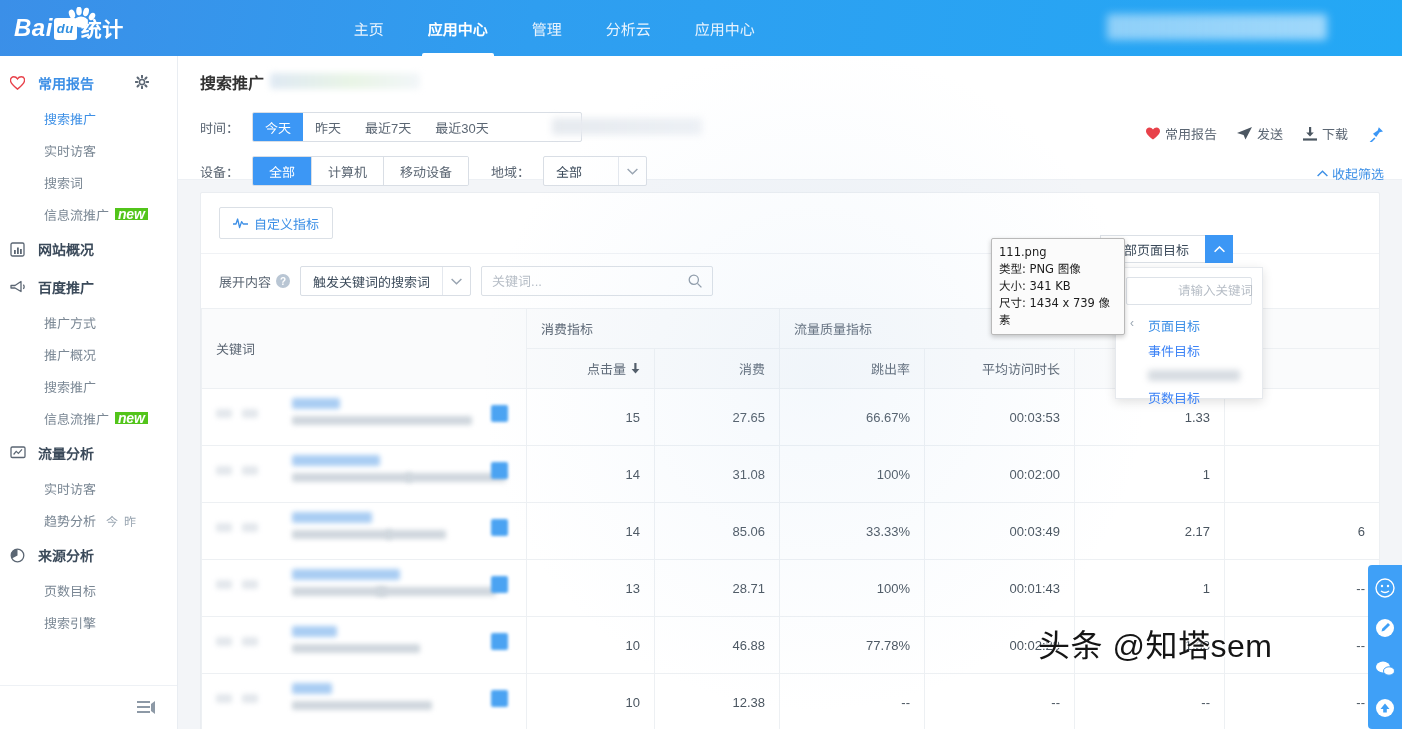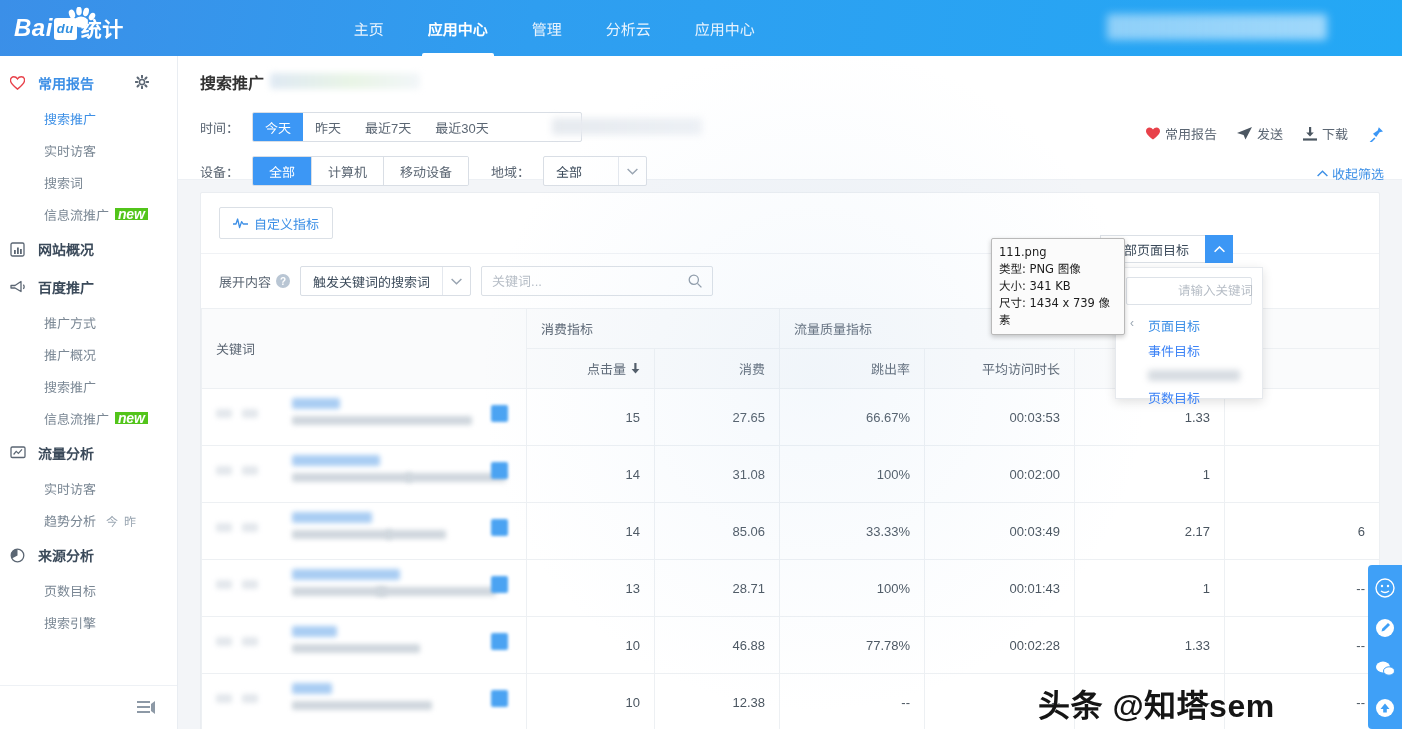--- a/index.html
+++ b/index.html
@@ -238,22 +238,22 @@
   
   .floatbar {
     position: absolute; right: 0; top: 565px; width: 34px; height: 164px;
     background: #3fa0f7; border-radius: 4px 0 0 4px; z-index: 50;
     display: flex; flex-direction: column; align-items: center; padding-top: 12px; gap: 18px;
   }
   .fb-ico { width: 22px; height: 22px; cursor: pointer; }
 
   
   .watermark {
-    position: absolute; left: 1038px; top: 680px; z-index: 45;
-    font-size: 32px; font-weight: bold; color: #151515; white-space: nowrap;
+    position: absolute; left: 1038px; top: 620px; z-index: 45;
+    font-size: 32px; font-weight: normal; color: #151515; white-space: nowrap;
     font-family: "Liberation Sans", "DejaVu Sans", sans-serif;
     text-shadow: 1px 1px 0 rgba(255,255,255,.9);
     pointer-events: none; letter-spacing: .5px;
   }
   .bodyglow {
     position: absolute; left: 178px; top: 56px; width: 1224px; height: 673px;
     pointer-events: none;
     background: radial-gradient(circle at 52% 48%, rgba(190,215,240,.16) 0%, rgba(255,255,255,0) 46%);
     z-index: 20;
   }

